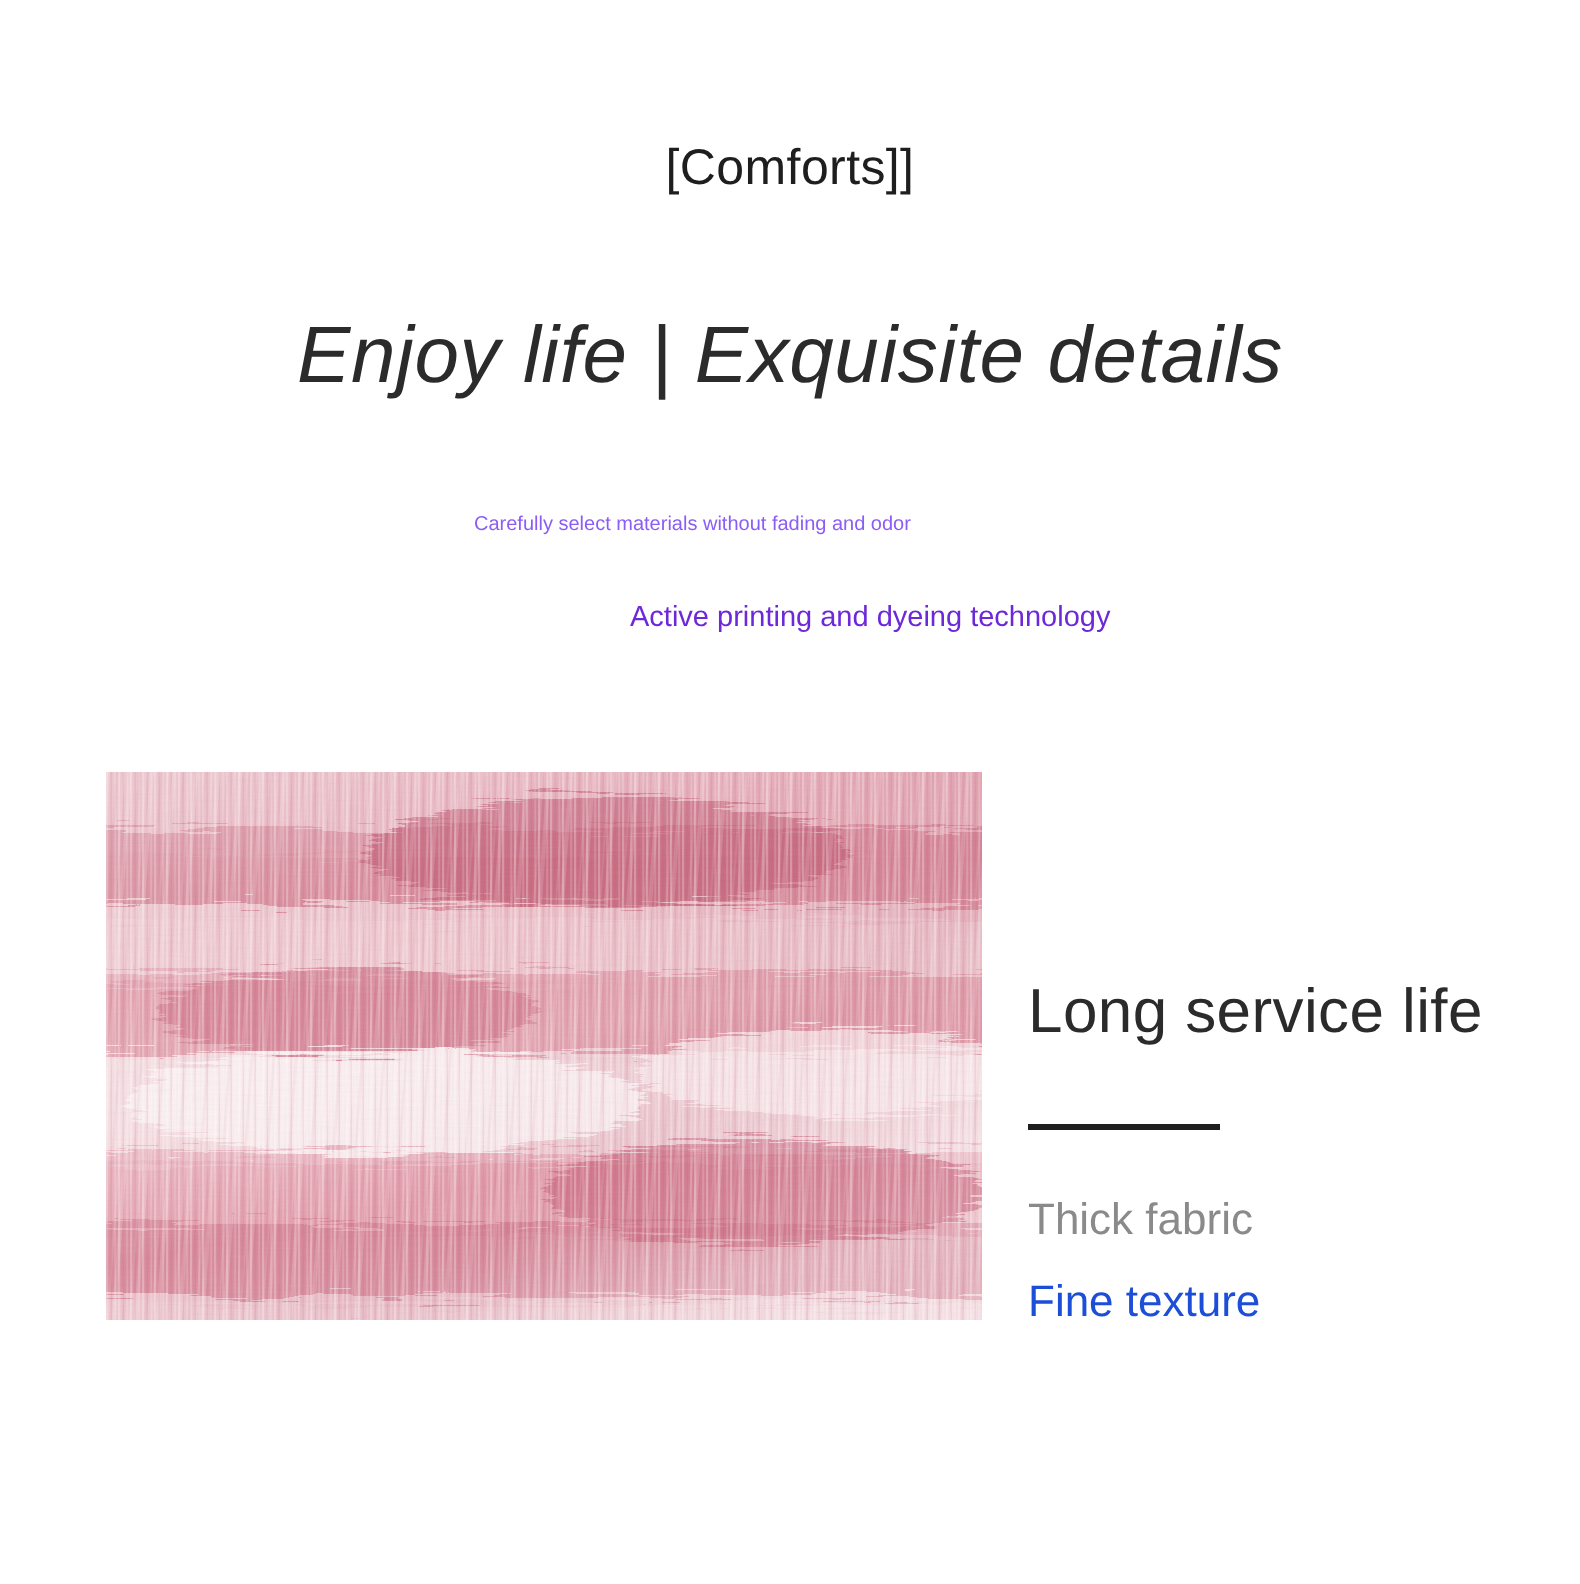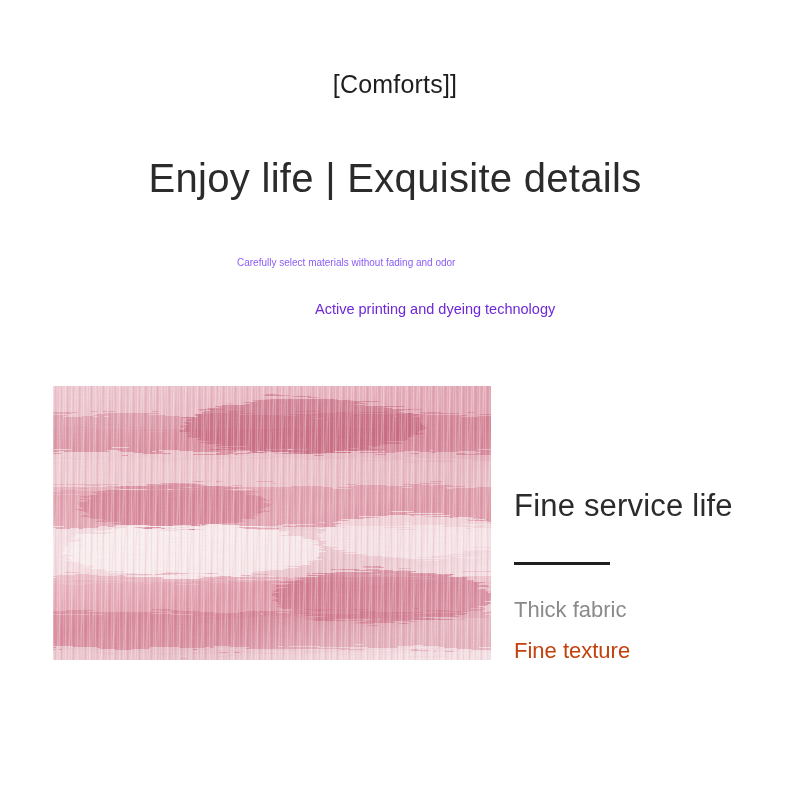--- a/index.html
+++ b/index.html
@@ -37,20 +37,21 @@
     position: absolute;
     left: 0;
     top: 152px;
     width: 790px;
     text-align: center;
     font-size: 40px;
     line-height: 52px;
     color: #2b2b2b;
     letter-spacing: 0.3px;
     white-space: pre;
+    font-style: italic;
   }
 
   
   .blurb-a {
     position: absolute;
     left: 237px;
     top: 252px;
     width: 364px;
     font-size: 10px;
     line-height: 21px;
@@ -224,21 +225,21 @@
 
       <rect x="0" y="0" width="438" height="376" fill="url(#fibres)" opacity="0.70"></rect>
       <rect x="0" y="0" width="438" height="376" fill="url(#fibres2)" opacity="0.50"></rect>
 
       <rect x="0" y="0" width="438" height="376" filter="url(#grain)" opacity="0.22"></rect>
     </svg>
   </div>
 
   <div class="accent-bar" style="background: rgb(229, 214, 43);"></div>
 
-  <div class="side-title">Fine service life</div>
+  <div class="side-title">Long service life</div>
 
   <div class="side-rule" style="background: rgb(31, 31, 31);"></div>
 
   <div class="side-line-1" style="color: rgb(138, 138, 138);">Thick fabric</div>
 
-  <div class="side-line-2" style="color: #c2410c;">Fine texture</div>
+  <div class="side-line-2" style="color: #1d4ed8;">Fine texture</div>
 
 </div>
 
 </body></html>

